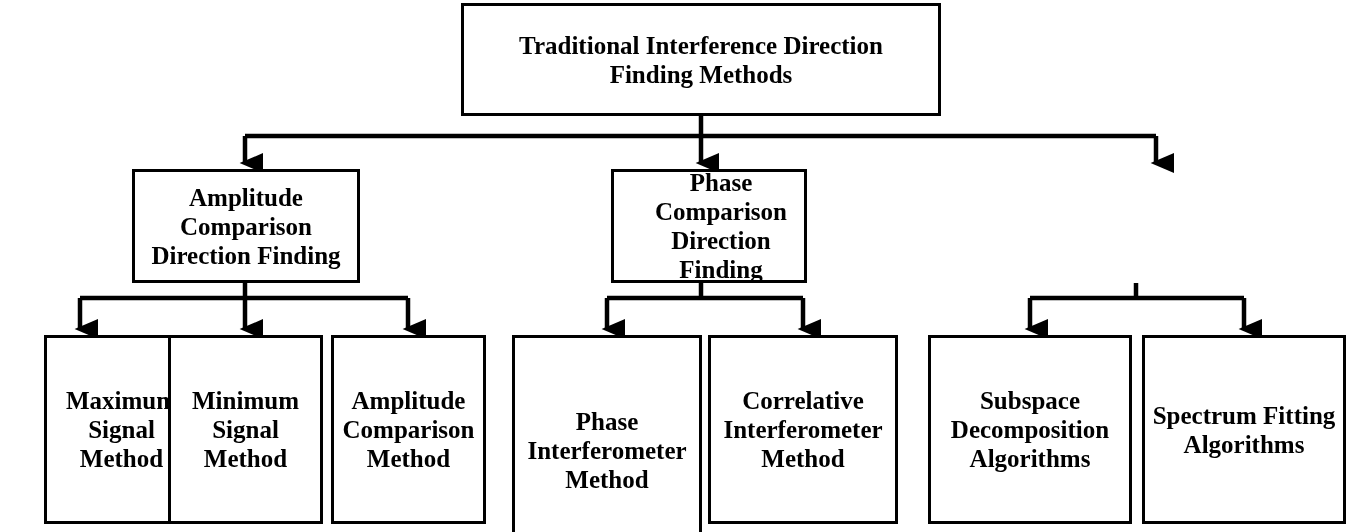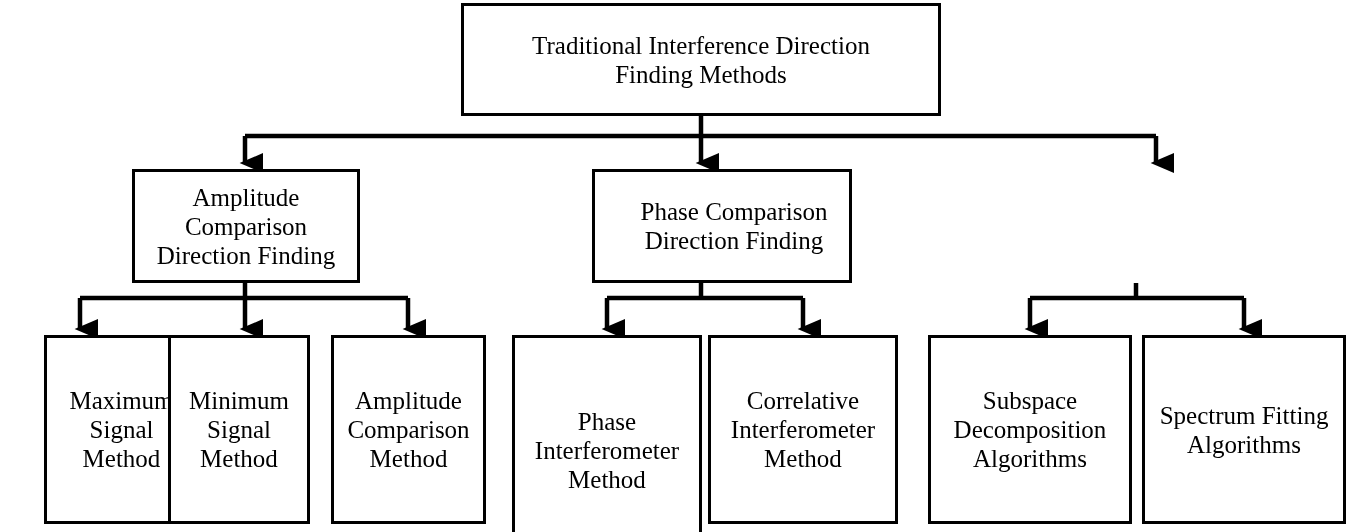--- a/index.html
+++ b/index.html
@@ -30,20 +30,21 @@
     border: 3px solid #000000;
     background: #ffffff;
     display: flex;
     align-items: center;
     justify-content: center;
     text-align: center;
     color: #000000;
     line-height: 1.16;
     white-space: pre-line;
     padding: 2px 4px;
+    font-weight: bold;
   }
   .node.root       { font-size: 25px; }
   .node.level2     { font-size: 25px; }
   .node.leaf       { font-size: 25px; }
   .node.leaf-wide  { font-size: 25px; }
 </style>
 </head>
 <body>
 
 <div id="diagram-root">
@@ -83,29 +84,29 @@
     </g>
   </svg>
 
   <div class="node root" style="left:461px; top:3px; width:480px; height:113px;">Traditional Interference Direction
 Finding Methods</div>
 
   <div class="node level2" style="left:132px; top:169px; width:228px; height:114px;">Amplitude
 Comparison
 Direction Finding</div>
 
-  <div class="node level2" style="left:592px; top:169px; width:260px; height:114px;padding-left:28px;">Phase Comparison
+  <div class="node level2" style="left:611px; top:169px; width:196px; height:114px;padding-left:28px;">Phase Comparison
 Direction Finding</div>
 
 
   <div class="node leaf" style="left:3px; top:335px; width:155px; height:189px;margin-left:41px;">Maximum
 Signal
 Method</div>
 
-  <div class="node leaf" style="left:168px; top:335px; width:142px; height:189px;">Minimum
+  <div class="node leaf" style="left:168px; top:335px; width:155px; height:189px;">Minimum
 Signal
 Method</div>
 
   <div class="node leaf" style="left:331px; top:335px; width:155px; height:189px;">Amplitude
 Comparison
 Method</div>
 
   <div class="node leaf" style="left:512px; top:335px; width:190px; height:231px;">Phase
 Interferometer
 Method</div>

